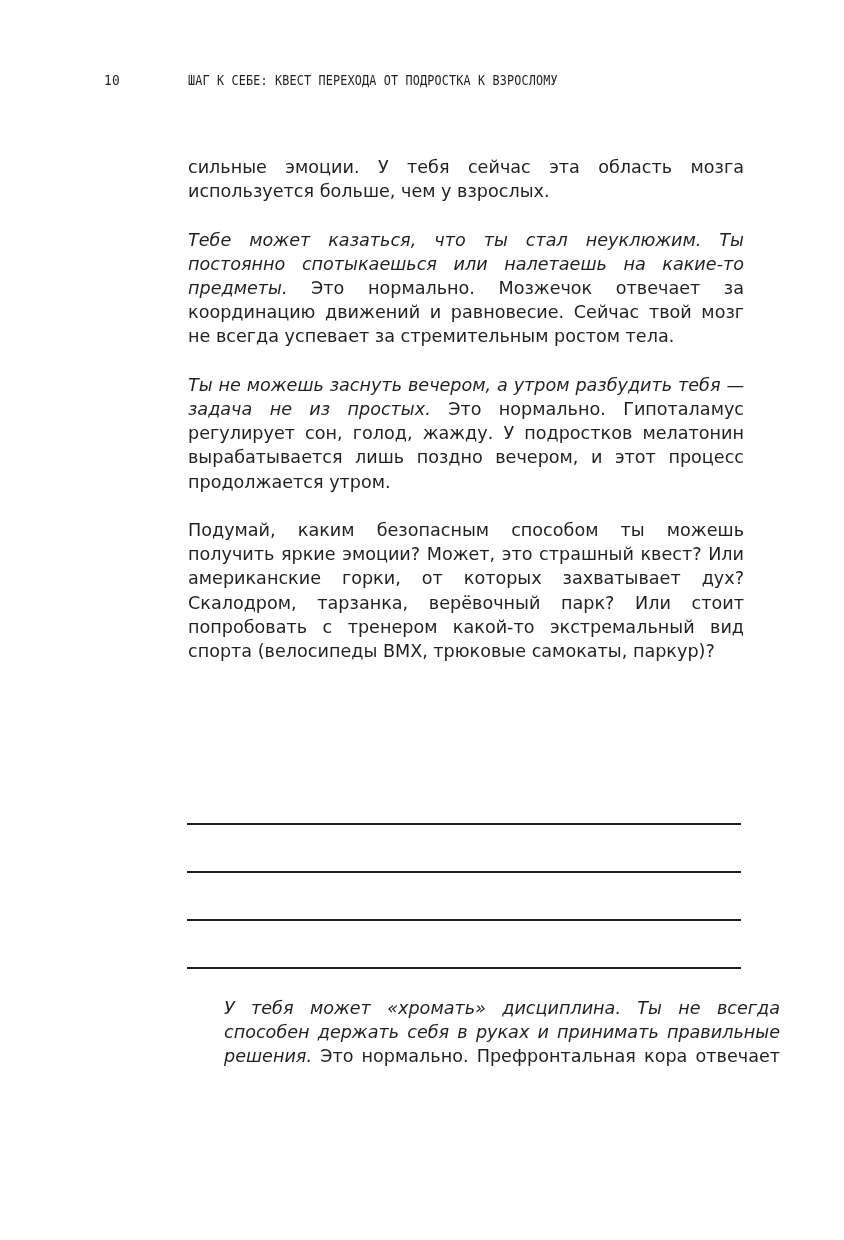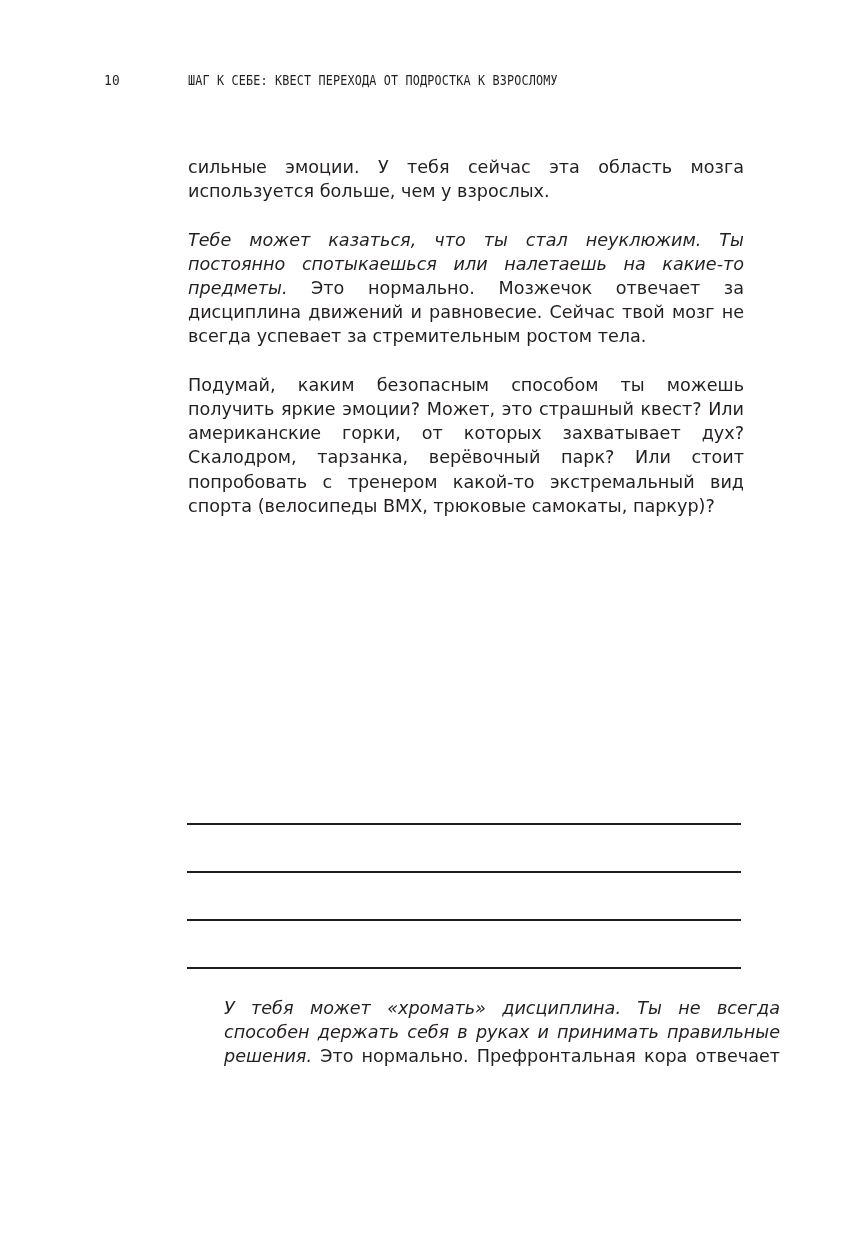--- a/index.html
+++ b/index.html
@@ -88,21 +88,24 @@
 <header class="running-head">
   <span class="page-number">10</span>
   <span class="book-title">ШАГ К СЕБЕ: КВЕСТ ПЕРЕХОДА ОТ ПОДРОСТКА К ВЗРОСЛОМУ</span>
 </header>
 
 <main class="text-column">
   <p>
     <span>сильные эмоции. У тебя сейчас эта область мозга используется больше, чем у взрослых.</span>
   </p>
   <p>
-    <em>Тебе может казаться, что ты стал неуклюжим. Ты постоянно спотыкаешься или налетаешь на какие-то предметы.</em><span> Это нормально. Мозжечок отвечает за дисциплина движений и равновесие. Сейчас твой мозг не всегда успевает за стремительным ростом тела.</span>
+    <em>Тебе может казаться, что ты стал неуклюжим. Ты постоянно спотыкаешься или налетаешь на какие-то предметы.</em><span> Это нормально. Мозжечок отвечает за координацию движений и равновесие. Сейчас твой мозг не всегда успевает за стремительным ростом тела.</span>
+  </p>
+  <p>
+    <em>Ты не можешь заснуть вечером, а утром разбудить тебя — задача не из простых.</em><span> Это нормально. Гипоталамус регулирует сон, голод, жажду. У подростков мелатонин вырабатывается лишь поздно вечером, и этот процесс продолжается утром.</span>
   </p>
   <p>
     <span>Подумай, каким безопасным способом ты можешь получить яркие эмоции? Может, это страшный квест? Или американские горки, от которых захватывает дух? Скалодром, тарзанка, верёвочный парк? Или стоит попробовать с тренером какой-то экстремальный вид спорта (велосипеды BMX, трюковые самокаты, паркур)?</span>
   </p>
 </main>
 
 <section class="writing-lines">
   <div class="writing-line"></div>
   <div class="writing-line"></div>
   <div class="writing-line"></div>

